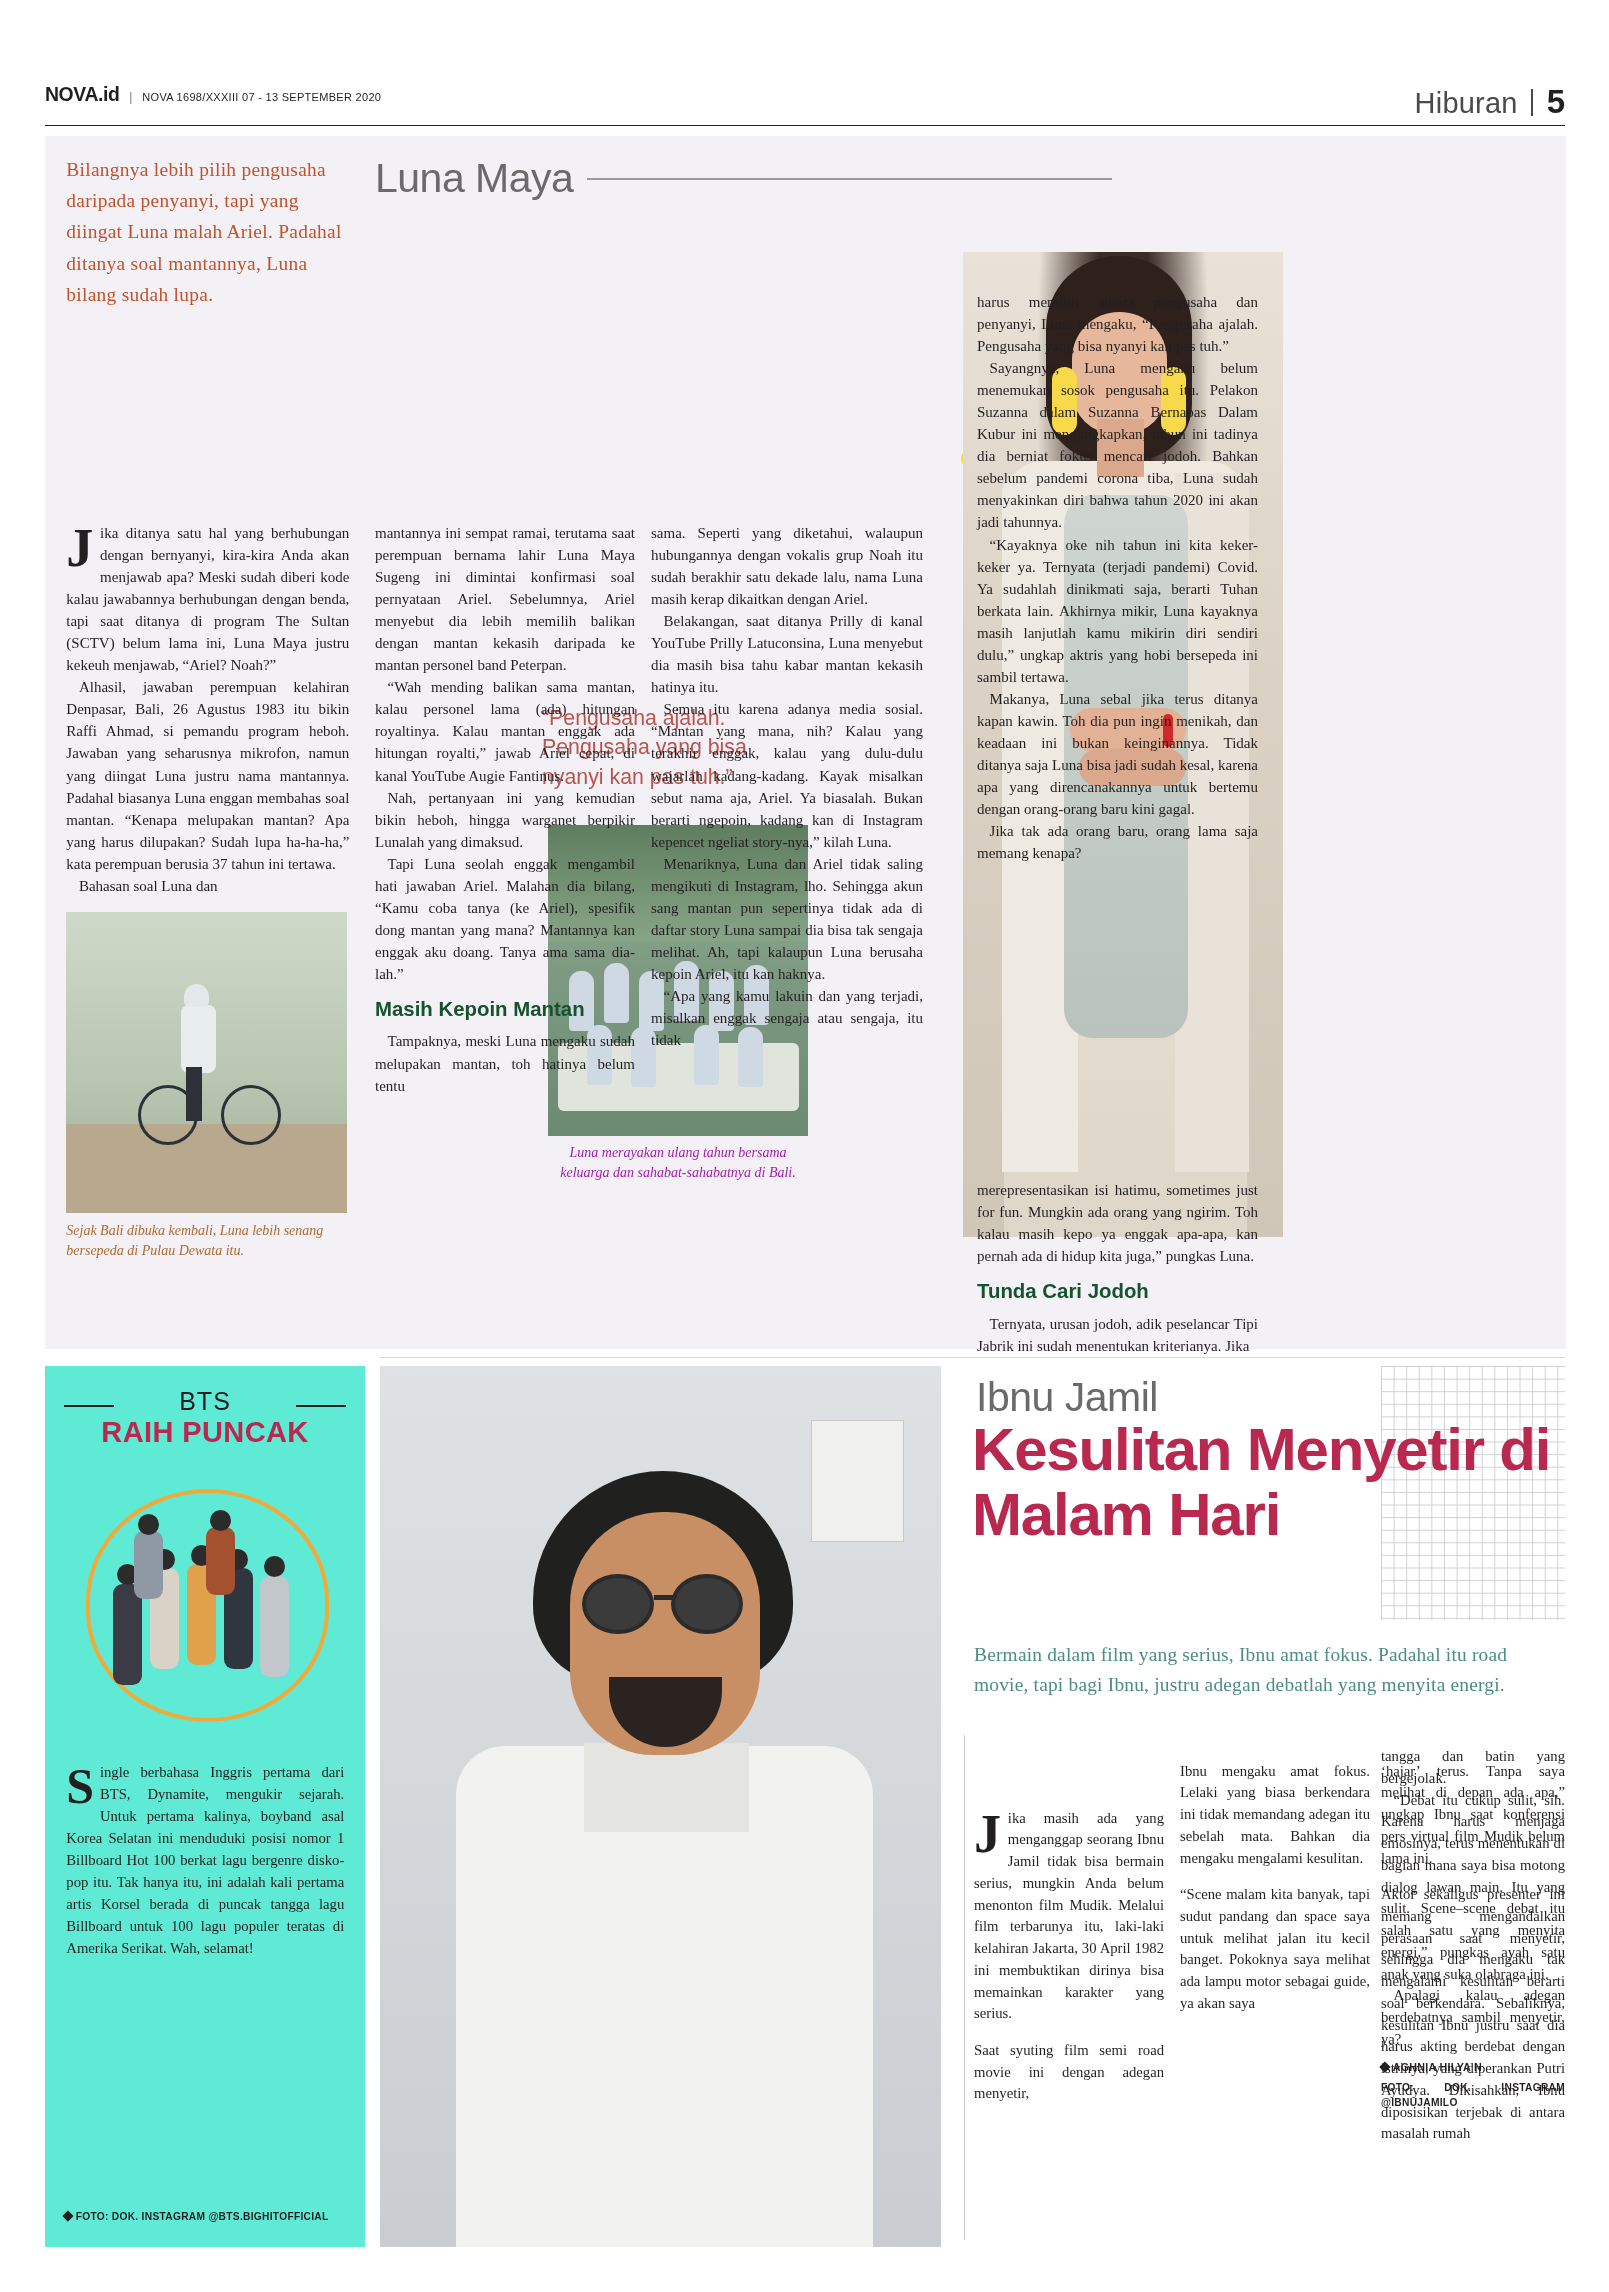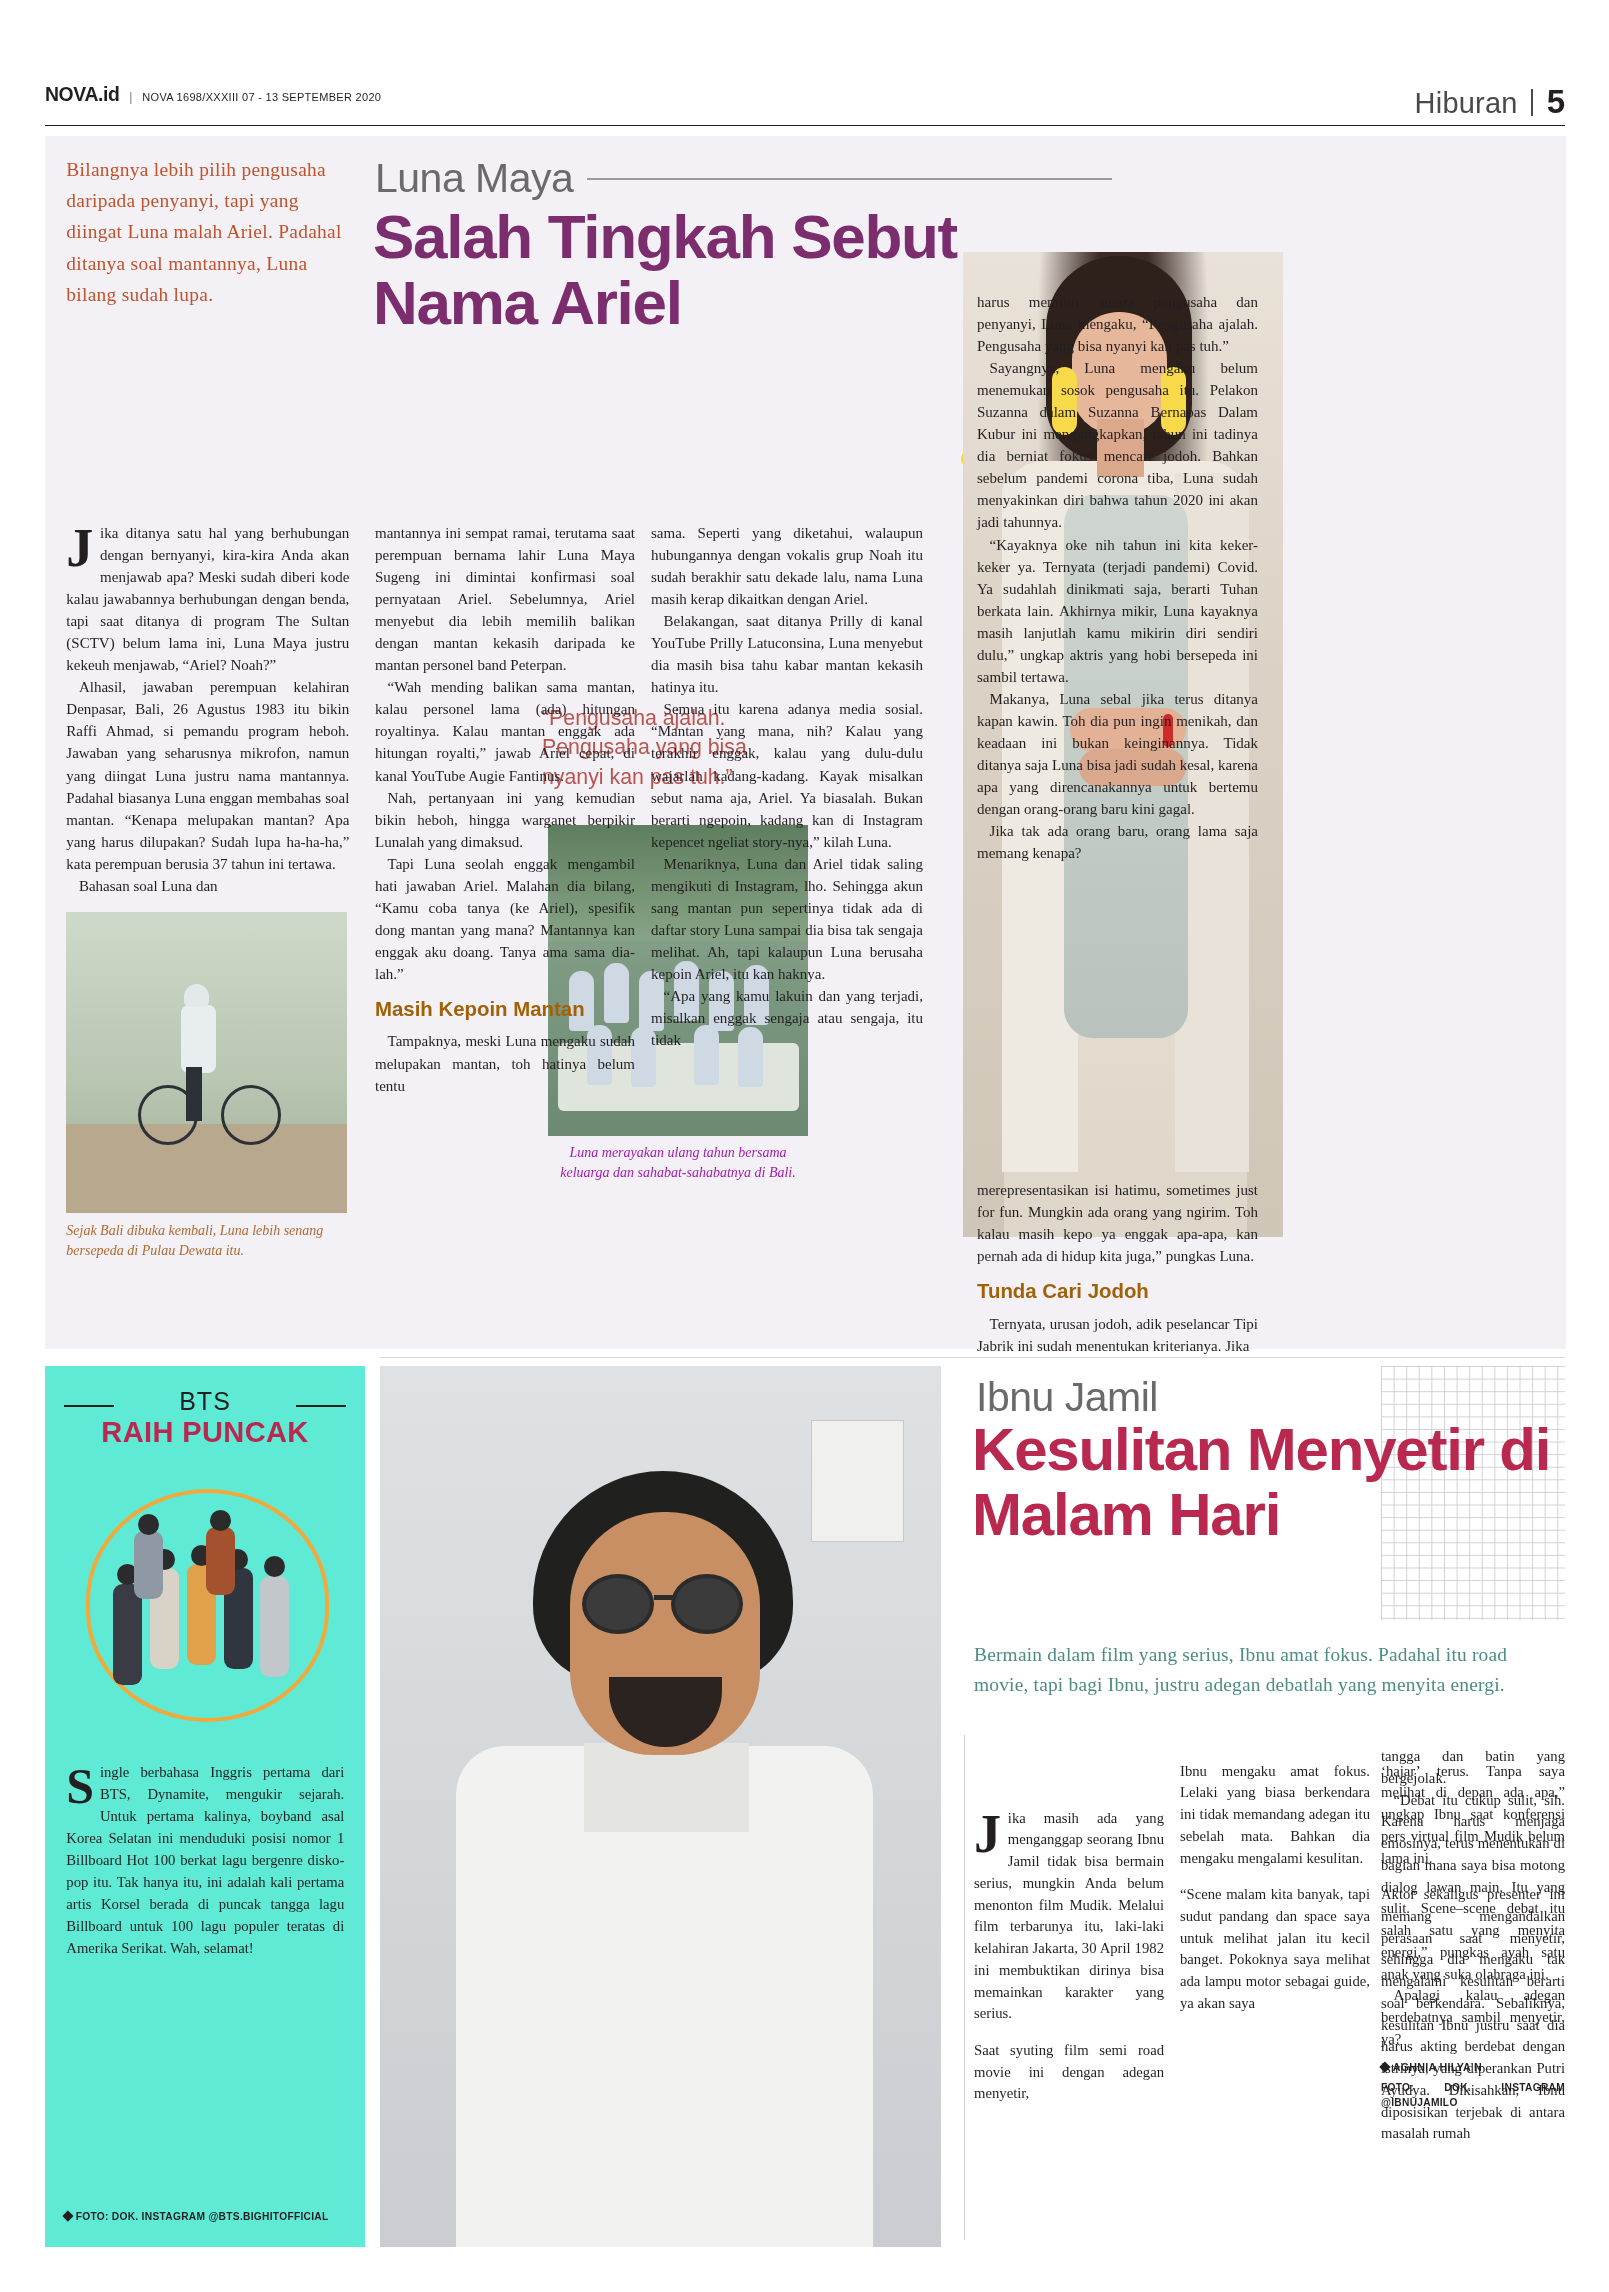--- a/index.html
+++ b/index.html
@@ -123,21 +123,21 @@
   .col p.first { text-indent:0; }
   .dropcap::first-letter {
     float:left; font-size:54px; line-height:0.82; font-weight:bold;
     padding:3.9px 6.8px 0 0; color:#231f20; font-family:"Liberation Serif", serif;
   }
   .c1 { left:21.3px; top:386px; width:283px; }
   .c2 { left:330px; top:386px; width:260px; }
   .c3 { left:606px; top:386px; width:272px; }
   .c4 { left:932px; top:155px; width:281px; }
   .c5 { left:932px; top:1043px; width:281px; }
-  .subhead { font-family:"Liberation Sans", sans-serif; font-weight:bold; font-size:20.4px; color:#a16207; margin:9.7px 0 5.8px;}
+  .subhead { font-family:"Liberation Sans", sans-serif; font-weight:bold; font-size:20.4px; color:#14532d; margin:9.7px 0 5.8px;}
   .byline { font-family:"Liberation Sans", sans-serif; font-size:10.7px; font-weight:bold; letter-spacing:0.3px; margin-top:9.7px;}
   .credit { font-family:"Liberation Sans", sans-serif; font-size:10.2px; font-weight:bold; letter-spacing:0.3px; line-height:1.5; margin-top:3.9px;}
   .sq { display:inline-block; width:7.8px; height:7.8px; background:#231f20; margin-right:3.9px; transform:rotate(45deg); position:relative; top:0px;}
 
   
   .bts {
     position:absolute; left:45px; top:1366px; width:320px; height:881px;
     background:#5eead4;
   }
   .bts-label { position:absolute; top:21.3px; width:100%; text-align:center; font-size:25px; color:#231f20; letter-spacing:1px;}
@@ -212,21 +212,20 @@
 
   <div class="story1">
    <div class="s1-inner">
 
     <div class="standfirst">Bilangnya lebih pilih pengusaha daripada penyanyi, tapi yang diingat Luna malah Ariel. Padahal ditanya soal mantannya, Luna bilang sudah lupa.</div>
 
     <div class="kicker-wrap">
       <span class="kicker">Luna Maya</span>
       <span class="kicker-line"></span>
     </div>
-    <div class="headline">Salah Tingkah Sebut Nama Ariel</div>
 
     <div class="rays">
       <div class="ray" style="transform:rotate(-70deg)"></div>
       <div class="ray" style="transform:rotate(-45deg)"></div>
       <div class="ray" style="transform:rotate(-20deg)"></div>
       <div class="ray" style="transform:rotate(5deg)"></div>
       <div class="ray" style="transform:rotate(30deg)"></div>
       <div class="ray" style="transform:rotate(55deg)"></div>
     </div>
 

